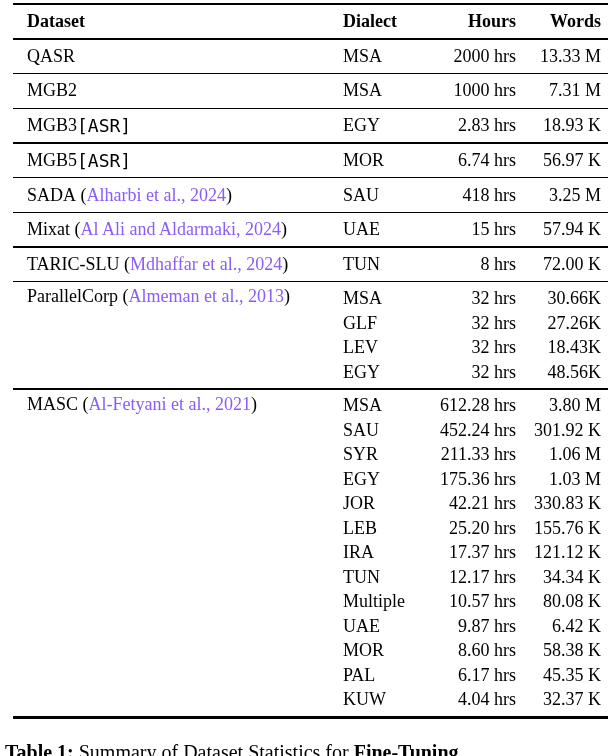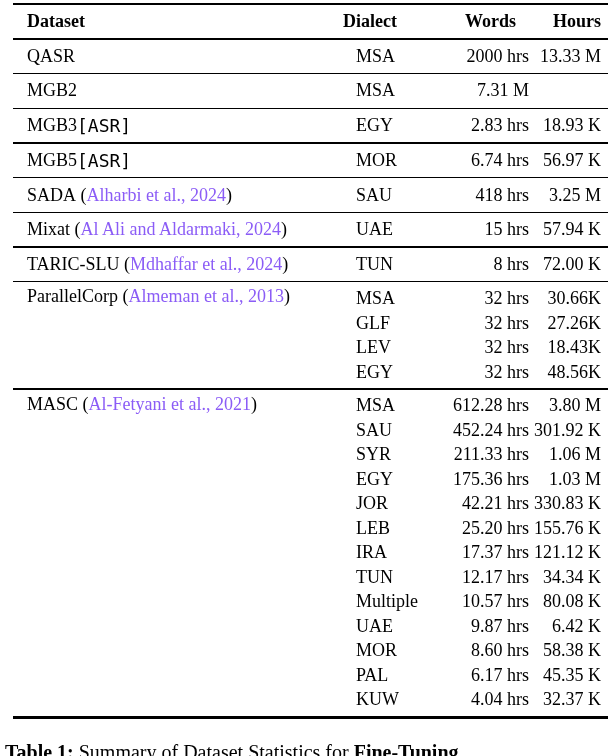--- a/index.html
+++ b/index.html
@@ -31,21 +31,21 @@
   .rule-bottom { height: 3px; }
 
   .line {
     display: grid;
     grid-template-columns: 316px 85px 88px 1fr;
     align-items: center;
   }
   .header-row .line { height: 33px; }
   .header-row .cell { font-weight: bold; }
 
-  .group { display: flex; gap: 13px; }
+  .group { display: flex; }
   .group .ds-cell {
     width: 316px;
     flex: 0 0 316px;
     display: flex;
     align-items: center;
   }
   .group.multi .ds-cell { align-items: flex-start; padding-top: 4px; }
   .group .lines {
     flex: 1;
     display: flex;
@@ -79,22 +79,22 @@
 </head>
 <body>
 
 <div class="table-wrap">
   <div class="rule rule-top"></div>
 
   <div class="header-row">
     <div class="line">
       <div class="cell">Dataset</div>
       <div class="cell">Dialect</div>
+      <div class="cell col-right">Hours</div>
       <div class="cell col-right">Words</div>
-      <div class="cell col-right">Hours</div>
     </div>
   </div>
 
   <div class="rule rule-head"></div>
 
   <div id="groups">
       <div class="group single">
         <div class="ds-cell">
           <span>QASR</span>
         </div>
@@ -107,20 +107,21 @@
         </div>
       </div>
       <div class="rule rule-mid"></div>
       <div class="group single">
         <div class="ds-cell">
           <span>MGB2</span>
         </div>
         <div class="lines">
           <div class="line">
             <div class="cell">MSA</div>
+            <div class="cell col-right">1000 hrs</div>
             <div class="cell col-right">7.31 M</div>
           </div>
         </div>
       </div>
       <div class="rule rule-mid"></div>
       <div class="group single">
         <div class="ds-cell">
           <span>MGB3</span>
           <span class="ds-tt">[ASR]</span>
         </div>

